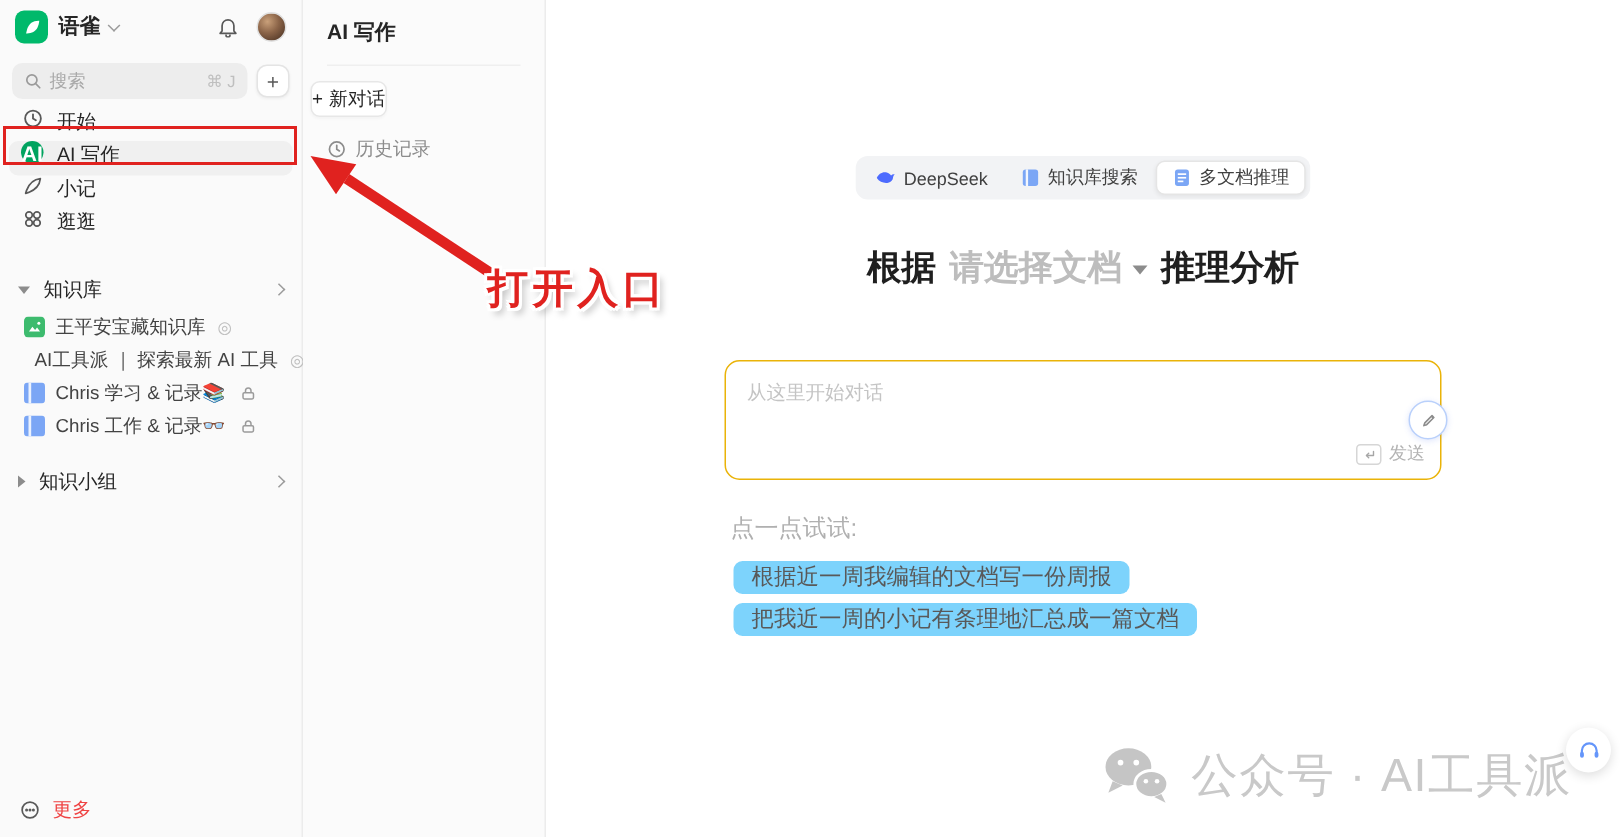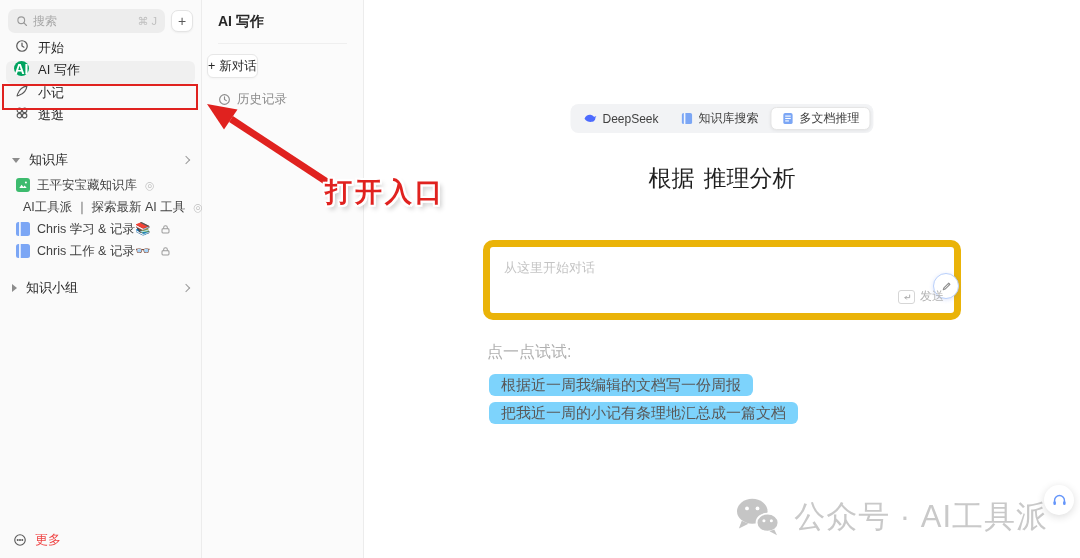--- a/index.html
+++ b/index.html
@@ -49,25 +49,25 @@
   .panel-div { margin:0 16px; border-top:1px solid #efefef; }
   .new-chat { margin:10px 5px 0; height:24px; background:#fff; border:1px solid #e7e7e7; border-radius:6px; display:flex; align-items:center; justify-content:center; gap:4px; font-size:12.5px; color:#262626; box-shadow:0 1px 2px rgba(0,0,0,.03); cursor:pointer; }
   .history { display:flex; align-items:center; gap:6px; margin:13px 16px; font-size:12.5px; color:#8c8c8c; cursor:pointer; }
 
   
   .main { position:absolute; left:364px; top:0; width:716px; height:558px; background:#fff; }
   .mode-tabs { position:absolute; top:104px; left:50%; transform:translateX(-50%); display:flex; align-items:center; background:#f2f3f5; border-radius:8px; padding:3px; gap:2px; }
   .mode-tab { display:flex; align-items:center; gap:5px; height:22px; padding:0 10px; border-radius:6px; font-size:12px; color:#404040; cursor:pointer; white-space:nowrap; }
   .mode-tab.selected { background:#fff; border:1px solid #e5e5e5; box-shadow:0 1px 3px rgba(0,0,0,.06); height:23px; }
 
-  .heading { position:absolute; top:163px; left:50%; transform:translateX(-50%); display:flex; align-items:center; gap:9px; font-size:23px; font-weight:400; color:#1f1f1f; white-space:nowrap; }
+  .heading { position:absolute; top:163px; left:50%; transform:translateX(-50%); display:flex; align-items:center; gap:9px; font-size:23px; font-weight:700; color:#1f1f1f; white-space:nowrap; }
   .heading .doc-select { color:#bdbdbd; display:flex; align-items:center; gap:7px; cursor:pointer; }
   .heading .tri { width:0; height:0; border-left:5px solid transparent; border-right:5px solid transparent; border-top:6px solid #8c8c8c; margin-top:3px; }
 
-  .composer { position:absolute; top:240px; left:50%; transform:translateX(-50%); width:478px; height:80px; background:#fff; border:7px solid #eab308; border-radius:10px; }
+  .composer { position:absolute; top:240px; left:50%; transform:translateX(-50%); width:478px; height:80px; background:#fff; border:1px solid #eab308; border-radius:10px; }
   .composer textarea { position:absolute; left:0; top:0; width:420px; height:76px; padding:12px 14px; border:none; outline:none; resize:none; background:transparent; font-family:inherit; font-size:13px; color:#262626; }
   .composer textarea::placeholder { color:#c4c4c4; }
   .magic-btn { position:absolute; right:-5px; top:26px; width:26px; height:26px; border-radius:50%; background:#fff; border:1px solid #b9d0fb; box-shadow:0 1px 4px rgba(70,110,240,.18); display:flex; align-items:center; justify-content:center; cursor:pointer; }
   .send-row { position:absolute; right:10px; bottom:8px; display:flex; align-items:center; gap:5px; font-size:12px; color:#b3b3b3; cursor:pointer; }
   .enter-key { width:17px; height:14px; border:1px solid #d6d6d6; border-radius:3px; display:flex; align-items:center; justify-content:center; }
 
   .suggest { position:absolute; top:342px; left:50%; transform:translateX(-50%); width:478px; }
   .try-label { font-size:16px; color:#b0b0b0; margin-left:4px; }
   .try-chip { display:block; width:fit-content; background:#7dd3fc; border-radius:6px; height:22px; line-height:22px; padding:0 12px; font-size:15px; color:#595959; margin:0 0 0 6px; cursor:pointer; }
   .try-chip.first { margin-top:11px; }
@@ -81,20 +81,37 @@
   .ann-arrow { position:absolute; left:0; top:0; width:1080px; height:558px; z-index:41; pointer-events:none; }
   .callout { position:absolute; left:325px; top:174px; z-index:41; font-size:27px; font-weight:800; letter-spacing:3px; color:#e0221f; pointer-events:none;
     text-shadow:-2px -2px 0 #fff, 2px -2px 0 #fff, -2px 2px 0 #fff, 2px 2px 0 #fff, 0 -2px 0 #fff, 0 2px 0 #fff, -2px 0 0 #fff, 2px 0 0 #fff, 3px 4px 5px rgba(0,0,0,.28); }
 </style>
 </head>
 <body>
 
 <div class="page">
 
   <aside class="sidebar">
+    <div class="sb-head">
+      <span class="logo">
+        <svg width="15" height="15" viewBox="0 0 24 24">
+            <path fill="#fff" d="M19.5 4.5c-6.5-.3-11 2.8-12.8 8.6L5.4 18c5.6.3 10-1.8 12.2-6.3.9-1.9 1.6-4.3 1.9-7.2z"></path>
+          </svg>
+      </span>
+      <span class="app-name">语雀</span>
+      <span class="chev down"></span>
+      <span class="spacer"></span>
+      <span class="bell">
+        <svg width="14" height="14" viewBox="0 0 16 16" fill="none" stroke="#595959" stroke-width="1.3" stroke-linejoin="round">
+            <path d="M12.5 11V7a4.5 4.5 0 1 0-9 0v4L2 12.8h12L12.5 11z"></path>
+            <path d="M6.5 14.2a1.5 1.5 0 0 0 3 0" stroke-linecap="round"></path>
+          </svg>
+      </span>
+      <span class="avatar"></span>
+    </div>
 
     <div class="sb-search-row">
       <div class="search-box">
         <svg width="12" height="12" viewBox="0 0 16 16" fill="none" stroke="#9a9a9a" stroke-width="1.5" stroke-linecap="round">
             <circle cx="7" cy="7" r="4.5"></circle>
             <path d="M10.6 10.6L14 14"></path>
           </svg>
         <span class="search-ph">搜索</span>
         <span class="search-sc">⌘ J</span>
       </div>
@@ -248,20 +265,24 @@
             <rect x="4" y="3.8" width="6" height="1.2" fill="#fff"></rect>
             <rect x="4" y="6.4" width="6" height="1.2" fill="#fff"></rect>
             <rect x="4" y="9" width="4" height="1.2" fill="#fff"></rect>
           </svg>
         <span>多文档推理</span>
       </div>
     </div>
 
     <div class="heading">
       <span>根据</span>
+      <span class="doc-select">
+        <span>请选择文档</span>
+        <span class="tri"></span>
+      </span>
       <span>推理分析</span>
     </div>
 
     <div class="composer">
       <textarea placeholder="从这里开始对话" style=""></textarea>
       <div class="magic-btn">
         <svg width="13" height="13" viewBox="0 0 16 16" fill="none" stroke="#8c8c8c" stroke-width="1.3" stroke-linejoin="round">
             <path d="M4 12l.8-2.3 5.9-5.9 1.5 1.5-5.9 5.9L4 12z"></path>
             <path d="M10.2 4.3l1.5 1.5"></path>
           </svg>

